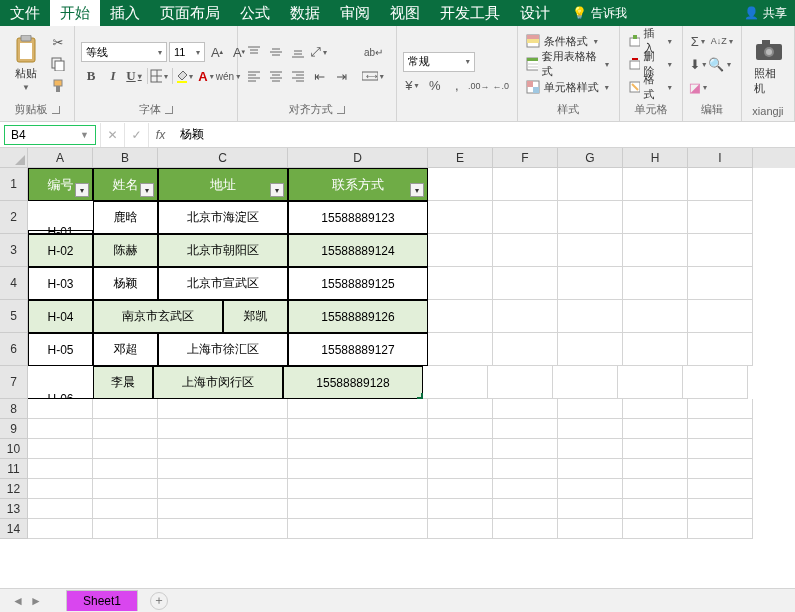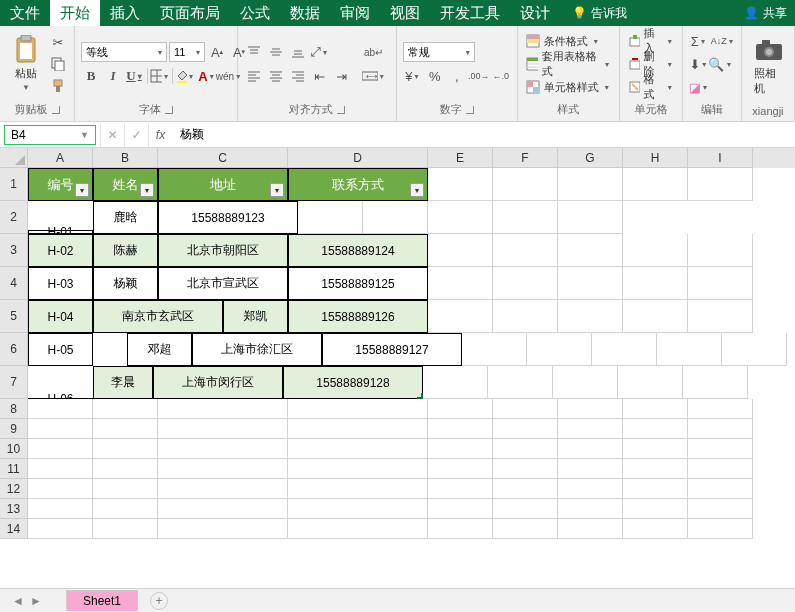--- a/index.html
+++ b/index.html
@@ -62,21 +62,21 @@
 .td { border: 1px solid #000; background: #fff; }
 .td.band { background: #e2efd9; }
 .filter-btn { position: absolute; right: 3px; bottom: 3px; width: 14px; height: 14px; background: #f4f4f4; border: 1px solid #999; font-size: 8px; display: flex; align-items: center; justify-content: center; color: #333; }
 .tbl-handle { position:absolute; right:-1px; bottom:-1px; width:6px; height:6px; }
 .tbl-handle::before{content:"";position:absolute;right:0;bottom:0;width:6px;height:2px;background:#0a6e3f;}
 .tbl-handle::after{content:"";position:absolute;right:0;bottom:0;width:2px;height:6px;background:#0a6e3f;}
 
 
 .sheetbar { height: 24px; border-top: 1px solid #d4d4d4; background: #f1f1f1; display: flex; align-items: center; padding-left: 10px; gap: 2px; }
 .navbtn { width: 16px; height: 16px; display: flex; align-items: center; justify-content: center; color: #888; cursor: pointer; }
-.sheettab { background: #f9a8d4; border: 1px solid #ccc; border-bottom: none; padding: 3px 16px; font-size: 12px; margin-left: 20px; }
+.sheettab { background: #d946ef; border: 1px solid #ccc; border-bottom: none; padding: 3px 16px; font-size: 12px; margin-left: 20px; }
 .addsheet { width: 18px; height: 18px; border: 1px solid #ccc; border-radius: 50%; margin-left: 10px; display: flex; align-items: center; justify-content: center; font-size: 12px; color: #666; cursor: pointer; }
 
 
 svg { display: block; }
 </style>
 </head>
 <body>
 
 <div class="menubar">
   <div class="menu-item">文件</div>
@@ -277,24 +277,20 @@
           </div>
         <div class="row">
           <div class="sbtn">¥<span class="ddtri">▾</span></div>
           <div class="sbtn">%</div>
           <div class="sbtn">,</div>
           <div class="sbtn" style="font-size:9px">.00→</div>
           <div class="sbtn" style="font-size:9px">←.0</div>
         </div>
       </div>
     </div>
-    <div class="rgroup-label">
-        <span>数字</span>
-        <span class="lnch"></span>
-      </div>
   </div>
 
   <div class="rgroup">
     <div class="rgroup-body">
       <div class="col" style="gap:3px">
         <div class="styitem">
             <svg width="14" height="14">
               <rect x="1" y="1" width="12" height="12" fill="#fff" stroke="#888"></rect>
               <rect x="1" y="1" width="12" height="4" fill="#e2a0a0"></rect>
               <rect x="1" y="5" width="12" height="4" fill="#f4e08c"></rect>
@@ -464,20 +460,21 @@
         <div class="tc th" style="width: 140px;">联系方式<div class="filter-btn">▾</div></div>
         <div class="tc" style="width: 65px;"></div>
         <div class="tc" style="width: 65px;"></div>
         <div class="tc" style="width: 65px;"></div>
         <div class="tc" style="width: 65px;"></div>
         <div class="tc" style="width: 65px;"></div>
       </div>
       <div class="trow">
         <div class="tc td" style="width: 65px; margin-top: 29px;">H-01</div>
         <div class="tc td" style="width: 65px;">鹿晗</div>
+        <div class="tc td" style="width: 130px;">北京市海淀区</div>
         <div class="tc td" style="width: 140px;">15588889123</div>
         <div class="tc" style="width: 65px;"></div>
         <div class="tc" style="width: 65px;"></div>
         <div class="tc" style="width: 65px;"></div>
         <div class="tc" style="width: 65px;"></div>
         <div class="tc" style="width: 65px;"></div>
       </div>
       <div class="trow">
         <div class="tc td band" style="width: 65px;">H-02</div>
         <div class="tc td band" style="width: 65px;">陈赫</div>
@@ -506,21 +503,21 @@
         <div class="tc td band" style="width: 65px;">郑凯</div>
         <div class="tc td band" style="width: 140px;">15588889126</div>
         <div class="tc" style="width: 65px;"></div>
         <div class="tc" style="width: 65px;"></div>
         <div class="tc" style="width: 65px;"></div>
         <div class="tc" style="width: 65px;"></div>
         <div class="tc" style="width: 65px;"></div>
       </div>
       <div class="trow">
         <div class="tc td" style="width: 65px;">H-05</div>
-        <div class="tc td" style="width: 65px; margin-left: 34px;">邓超</div>
+        <div class="tc td" style="width: 65px;">邓超</div>
         <div class="tc td" style="width: 130px;">上海市徐汇区</div>
         <div class="tc td" style="width: 140px;">15588889127</div>
         <div class="tc" style="width: 65px;"></div>
         <div class="tc" style="width: 65px;"></div>
         <div class="tc" style="width: 65px;"></div>
         <div class="tc" style="width: 65px;"></div>
         <div class="tc" style="width: 65px;"></div>
       </div>
       <div class="trow">
         <div class="tc td band" style="width: 65px; margin-top: 32px;">H-06</div>

